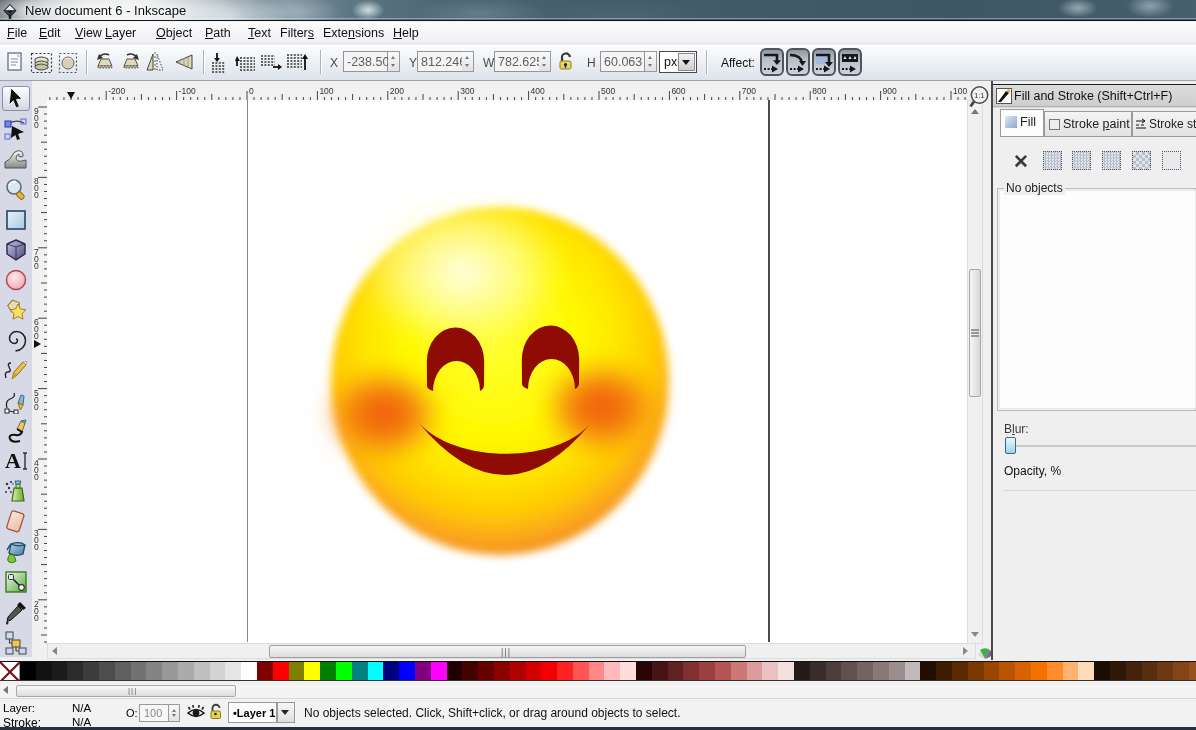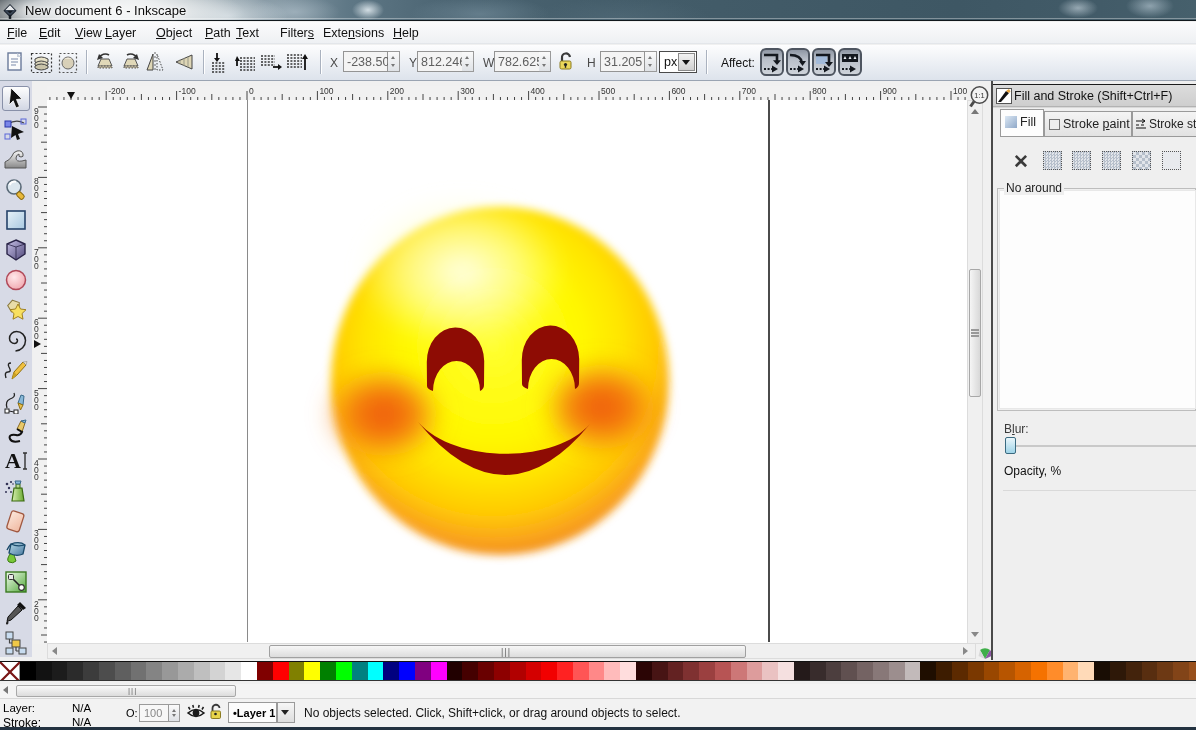--- a/index.html
+++ b/index.html
@@ -97,21 +97,21 @@
 </svg>
 <div class="abs" id="title-text">New document 6 - Inkscape</div>
 
 <div class="abs" id="menubar"></div>
 <div class="menu" style="left:7px"><u>F</u>ile</div>
 <div class="menu" style="left:39px"><u>E</u>dit</div>
 <div class="menu" style="left:75px"><u>V</u>iew</div>
 <div class="menu" style="left:105px"><u>L</u>ayer</div>
 <div class="menu" style="left:156px"><u>O</u>bject</div>
 <div class="menu" style="left:205px"><u>P</u>ath</div>
-<div class="menu" style="left:236px"><u>T</u>ext</div>
+<div class="menu" style="left:248px"><u>T</u>ext</div>
 <div class="menu" style="left:280px">Filter<u>s</u></div>
 <div class="menu" style="left:323px">Exte<u>n</u>sions</div>
 <div class="menu" style="left:393px"><u>H</u>elp</div>
 
 <div class="abs" id="toolbar"></div>
 <svg class="abs" style="left:4px;top:51px" width="22" height="22" viewBox="0 0 22 22">
   <rect x="4" y="2" width="13" height="17" fill="#fcfcfc" stroke="#6a7a9a" stroke-width="1.4"></rect>
   <path d="M13 2 L17 6 L13 6 Z" fill="#c8d0dc"></path>
   <line x1="7" y1="8" x2="14" y2="8" stroke="#7a8aaa"></line>
     <line x1="7" y1="11" x2="14" y2="11" stroke="#7a8aaa"></line>
@@ -203,21 +203,21 @@
 <div class="tlabel" style="left:483px">W</div>
 <div class="tfield" style="left:494px;width:46px">782.625</div>
 <div class="tspin" style="left:539px"></div>
 <svg class="abs" style="left:558px;top:52px" width="16" height="19" viewBox="0 0 16 19">
   <path d="M4 9 L4 6 A4 4 0 0 1 12 5" fill="none" stroke="#3a3a3a" stroke-width="2.2"></path>
   <rect x="2" y="9" width="11" height="8" rx="1.5" fill="#ead65a" stroke="#8a7a20" stroke-width="1"></rect>
   <circle cx="7.5" cy="12.5" r="1.6" fill="#222"></circle>
   <rect x="6.8" y="13" width="1.4" height="2.8" fill="#222"></rect>
 </svg>
 <div class="tlabel" style="left:587px">H</div>
-<div class="tfield" style="left:600px;width:45px">31.205</div>
+<div class="tfield" style="left:600px;width:45px">60.063</div>
 <div class="tspin" style="left:645px"></div>
 <div class="abs" style="left:659px;top:51px;width:38px;height:22px;background:#fff;border:1px solid #4a4a4a;font-size:12.5px;color:#111;padding:3px 0 0 4px;">px</div>
 <div class="abs" style="left:678px;top:53px;width:17px;height:18px;background:linear-gradient(#f2f2f2,#cfcfcf);border:1px solid #8a8a8a;"></div>
 <div class="abs" style="left:682px;top:60px;border-left:4px solid transparent;border-right:4px solid transparent;border-top:5px solid #111;"></div>
 <div class="tsep" style="left:706px"></div>
 <div class="tlabel" style="left:721px;color:#111">Affect:</div>
 <div class="affbtn" style="left:760px"></div>
 <div class="affbtn" style="left:786px"></div>
 <div class="affbtn" style="left:812px"></div>
 <div class="affbtn" style="left:838px"></div>
@@ -728,21 +728,21 @@
       <path d="M1 10 L11 10" stroke="#111"></path>
     </svg>Stroke st</div>
 <div class="abs" style="left:1013px;top:150px;font-size:19px;font-weight:bold;color:#3a3a3a">✕</div>
 <div class="swbtn" style="left:1043px"></div>
 <div class="swbtn" style="left:1072px"></div>
 <div class="swbtn" style="left:1102px"></div>
 <div class="swbtn" style="left:1132px;background-size:6px 6px"></div>
 <div class="swbtn" style="left:1162px;background:#e8eaee"></div>
 <div class="abs" id="noobj-frame"></div>
 <div class="abs" id="noobj-inner"></div>
-<div class="abs" id="noobj-label">No around</div>
+<div class="abs" id="noobj-label">No objects</div>
 <div class="abs" id="blur-label">B<u>l</u>ur:</div>
 <div class="abs" id="blur-track"></div>
 <div class="abs" id="blur-handle"></div>
 <div class="abs" id="opacity-label">Opacity, %</div>
 <div class="abs" id="rp-sep2"></div>
 
 <div class="abs" id="palette">
     <div style="width: 20px; flex: 0 0 20px; background: rgb(255, 255, 255); position: relative; border-right: 1px solid rgb(153, 153, 153);"><svg width="20" height="20">
         <path d="M0 0 L20 20 M20 0 L0 20" stroke="#7a1515" stroke-width="2.2"></path>
       </svg></div>

